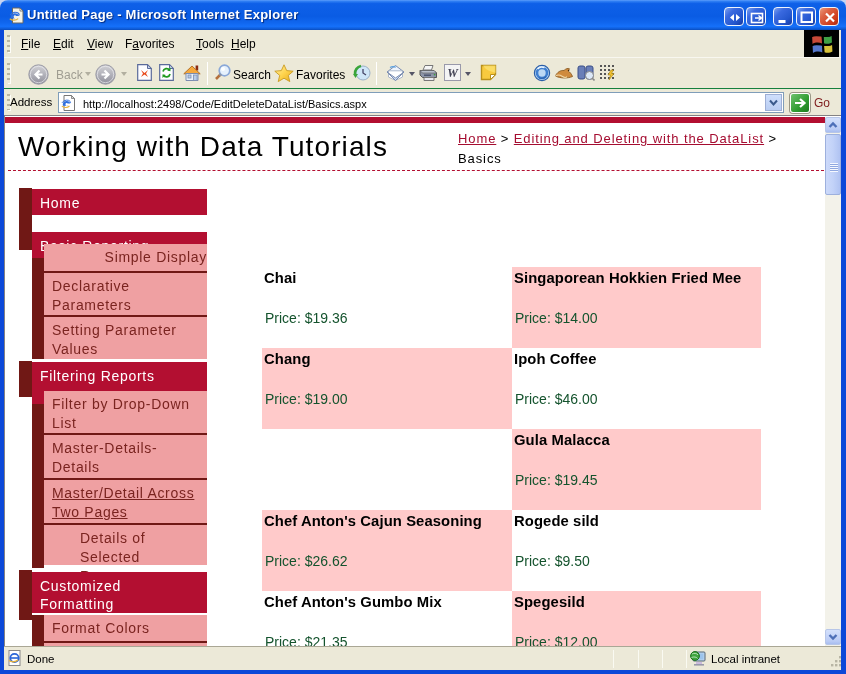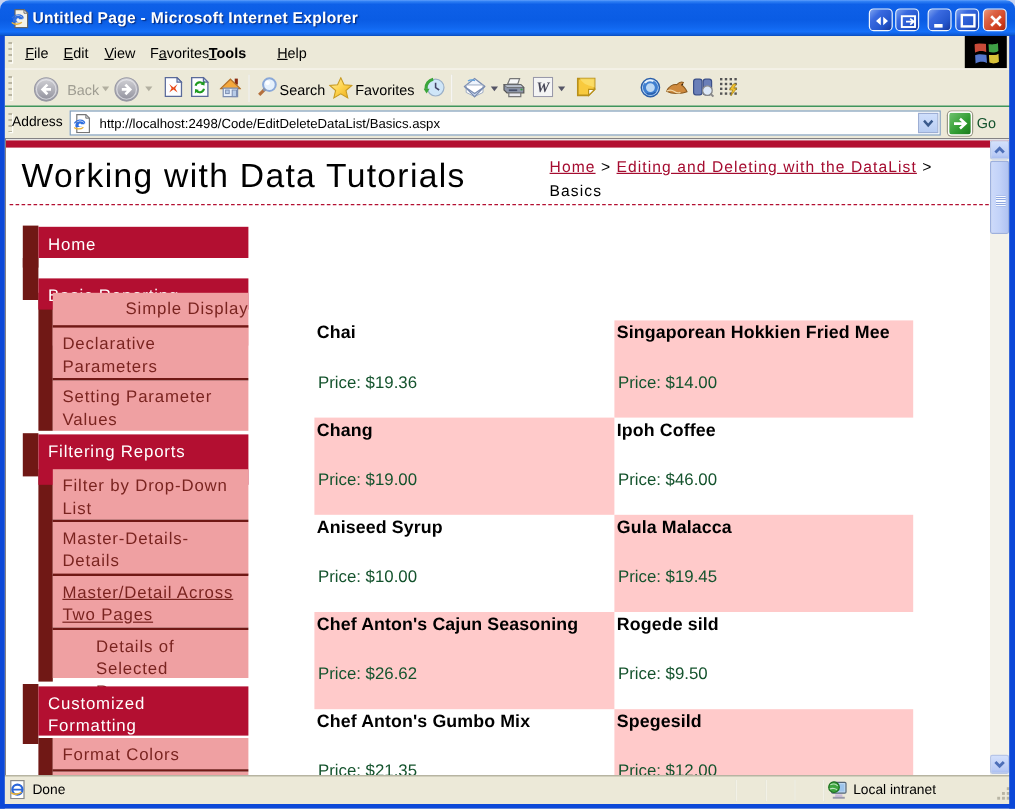--- a/index.html
+++ b/index.html
@@ -37,21 +37,21 @@
 .ddarrow.dis { border-top-color:#b2afa0; }
 
 
 #addrbar { position:absolute; left:4px; top:88px; width:838px; height:27px; background:#ECE9D8; border-top:1px solid #15803d; }
 #addrbar .lbl { position:absolute; left:6px; top:7px; font-size:11.5px; color:#000; }
 #addrinput { position:absolute; left:54px; top:3px; width:726px; height:21px; background:#fff; border:1px solid #7F9DB9; }
 #addrinput .favicon { position:absolute; left:2px; top:2px; }
 #addrinput .url { position:absolute; left:24px; top:4.5px; font-size:11px; letter-spacing:0px; color:#000; }
 #addrdrop { position:absolute; right:1px; top:1px; width:17px; height:17px; background:linear-gradient(180deg,#cfdffc,#b9cdf2); border:1px solid #9daed4; }
 #gobtn { position:absolute; left:786px; top:4px; width:20px; height:20px; border-radius:3px; background:linear-gradient(135deg,#6fc26f,#2f9b30 60%,#1c7a1e); border:1px solid #fff; box-shadow:0 0 0 1px #9a9786; }
-#gotext { position:absolute; left:810px; top:7px; font-size:12px; color:#14532d; }
+#gotext { position:absolute; left:810px; top:7px; font-size:12px; color:#7f1d1d; }
 
 
 .wb { position:absolute; background:#0c48d8; }
 #wbl { left:0; top:30px; width:4px; bottom:0; }
 #wbr { right:0; top:30px; width:5px; bottom:0; }
 #wbb { left:0; bottom:0; width:846px; height:4px; }
 
 
 #client { position:absolute; left:4px; top:115px; width:837px; height:531px; background:#fff; border-left:1px solid #848284; border-top:1px solid #848284; overflow:hidden; }
 
@@ -128,21 +128,21 @@
         </svg>
       </div>
   </div>
 
   <div id="menubar">
     <div class="grip"></div>
     <div class="mitem" style="left:17px;"><u>F</u>ile</div>
     <div class="mitem" style="left:49px;"><u>E</u>dit</div>
     <div class="mitem" style="left:83px;"><u>V</u>iew</div>
     <div class="mitem" style="left:121px;">F<u>a</u>vorites</div>
-    <div class="mitem" style="left:170px;font-weight:bold;"><u>T</u>ools</div>
+    <div class="mitem" style="left:192px;"><u>T</u>ools</div>
     <div class="mitem" style="left:227px;"><u>H</u>elp</div>
     <div id="logo">
       <svg width="35" height="27" viewBox="0 0 35 27">
         <g transform="translate(17.5,13.5) rotate(-3)">
           <path d="M-9 -7 C-6 -9 -2 -8.5 0.5 -7.2 L0.5 0 C-2 -1.3 -6 -1.8 -9 0 Z" fill="#c84a38"></path>
           <path d="M2.5 -7.2 C5 -6 8 -6 10.5 -7.5 L10.5 -0.5 C8 1 5 1 2.5 -0.2 Z" fill="#3fa045"></path>
           <path d="M-9 2 C-6 0.2 -2 0.7 0.5 2 L0.5 9 C-2 7.7 -6 7.2 -9 9 Z" fill="#5577cc"></path>
           <path d="M2.5 1.8 C5 3 8 3 10.5 1.5 L10.5 8.5 C8 10 5 10 2.5 8.8 Z" fill="#d8c23a"></path>
           <path d="M1.5 -8.5 L1.5 10 M-10 -7.8 C-3 -10.5 4 -4.5 11.5 -8.2 M-10 1.2 C-3 -1.5 4 4.5 11.5 0.8" fill="none" stroke="#000" stroke-width="1.6"></path>
         </g>
@@ -373,24 +373,20 @@
         <div class="nm">Singaporean Hokkien Fried Mee</div>
         <div class="pr">Price: $14.00</div>
       </div>
     <div class="cell pink" style="left:257px; top:232px;">
         <div class="nm">Chang</div>
         <div class="pr">Price: $19.00</div>
       </div>
     <div class="cell" style="left:507px; top:232px; width:249px;">
         <div class="nm">Ipoh Coffee</div>
         <div class="pr">Price: $46.00</div>
-      </div>
-    <div class="cell" style="left:257px; top:313px;">
-        <div class="nm">Aniseed Syrup</div>
-        <div class="pr">Price: $10.00</div>
       </div>
     <div class="cell pink" style="left:507px; top:313px; width:249px;">
         <div class="nm">Gula Malacca</div>
         <div class="pr">Price: $19.45</div>
       </div>
     <div class="cell pink" style="left:257px; top:394px;">
         <div class="nm">Chef Anton's Cajun Seasoning</div>
         <div class="pr">Price: $26.62</div>
       </div>
     <div class="cell" style="left:507px; top:394px; width:249px;">

